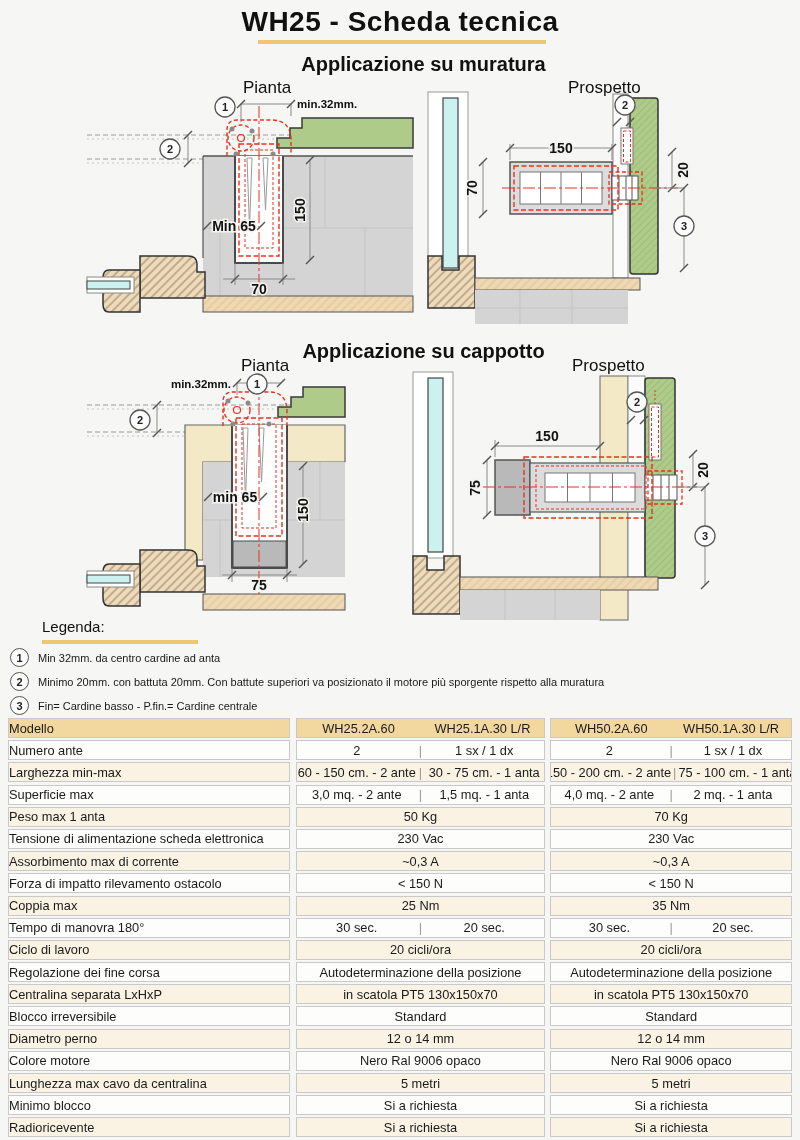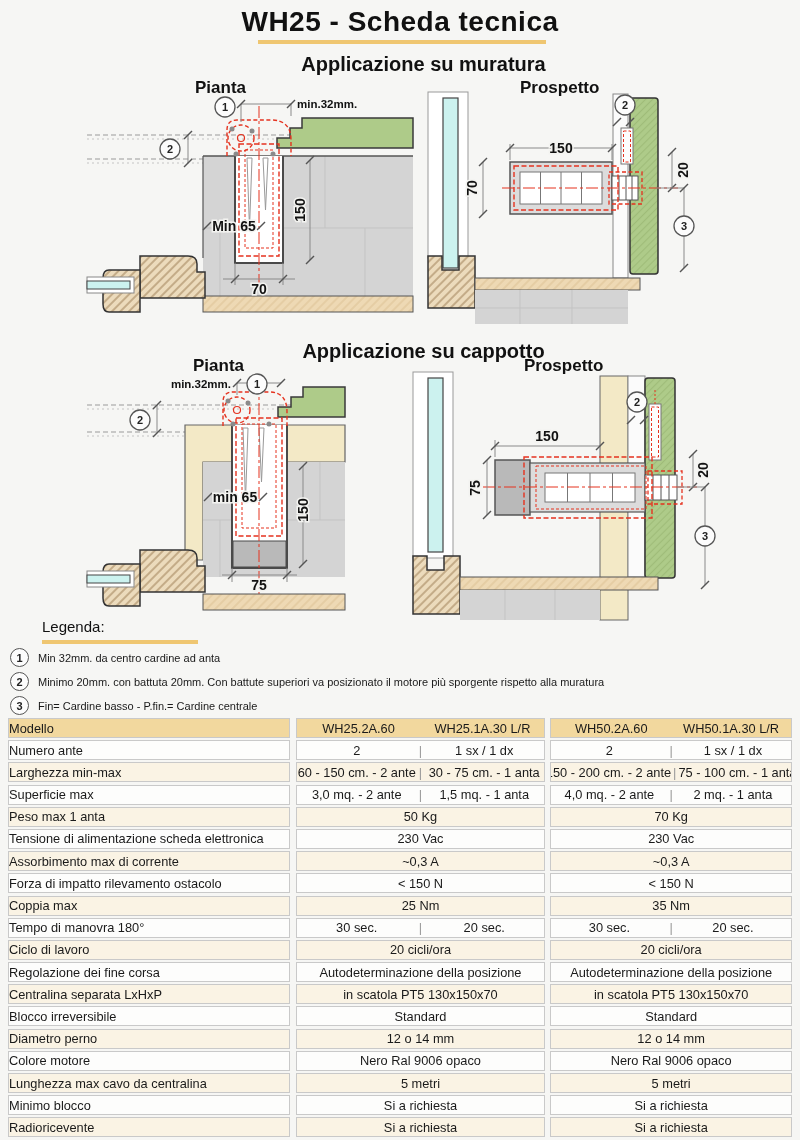--- a/index.html
+++ b/index.html
@@ -6,21 +6,21 @@
   html,body { background:#e9e9e9; }
   .page {
     position:relative; width:800px; height:1140px; margin:0 auto;
     background:#f6f6f4; overflow:hidden;
     font-family:"Liberation Sans", sans-serif; color:#111;
   }
   .abs { position:absolute; }
   .page-title { width:800px; top:6px; left:0; text-align:center; font-size:28px; font-weight:bold; letter-spacing:0.5px; }
   .gold-bar { background:#efc671; }
   .section-title { width:800px; left:12px; text-align:center; font-size:20px; font-weight:bold;padding-left:23px; }
-  .view-label { font-size:17px; font-weight:bold; }
+  .view-label { font-size:17px; font-weight:normal;margin-left:48px; }
   .panel { position:absolute; overflow:visible; }
 
   
   .dim  { font:bold 14px "Liberation Sans", sans-serif; fill:#111; }
   .dimsmall { font:bold 11.5px "Liberation Sans", sans-serif; fill:#111; }
   .callout-t { font:bold 11px "Liberation Sans", sans-serif; fill:#222; text-anchor:middle; }
   .halo { paint-order:stroke; stroke:#f3f3f0; stroke-width:3px; }
   .tick { stroke:#555; stroke-width:1.4; }
   .dline { stroke:#8a8a8a; stroke-width:1; fill:none; }
 

